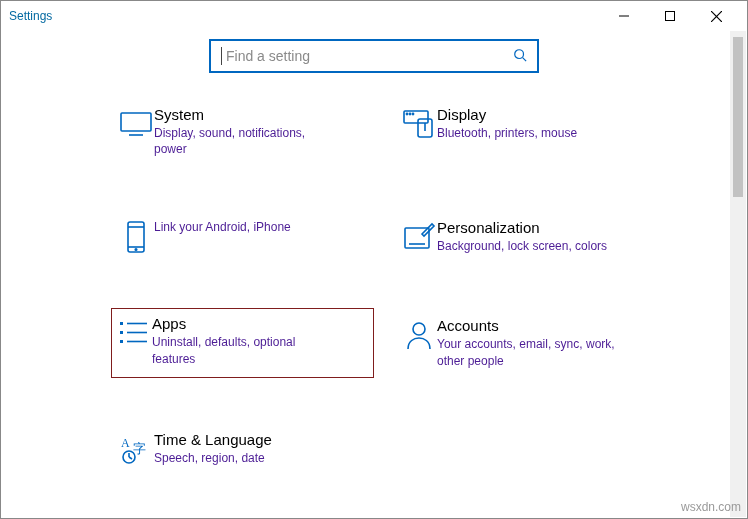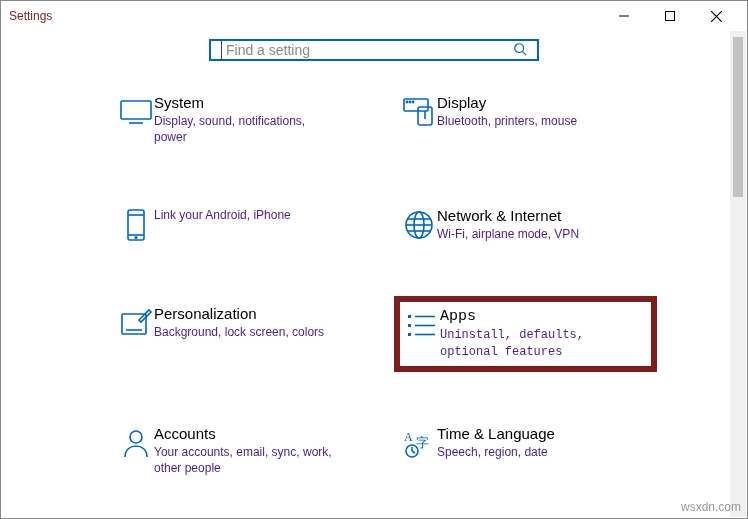--- a/index.html
+++ b/index.html
@@ -17,42 +17,42 @@
     border: 1px solid #888;
     background: #fff;
     position: relative;
   }
   .titlebar {
     height: 30px;
     display: flex;
     align-items: center;
     padding: 0 8px;
     font-size: 12px;
-    color: #7f1d1d;
+    color: #0369a1;
   }
   .titlebar .title { flex: 0 0 auto; }
   .titlebar .spacer { flex: 1; }
   .winbtn {
     width: 46px;
     height: 30px;
     display: flex;
     align-items: center;
     justify-content: center;
     font-size: 13px;
     color: #000;
   }
   .winbtn svg { stroke: #000; }
   .searchwrap {
     display: flex;
     justify-content: center;
     padding: 8px 0 24px 0;
   }
   .searchbox {
     width: 330px;
-    height: 22px;
+    height: 34px;
     border: 2px solid #0067c0;
     display: flex;
     align-items: center;
     padding: 0 10px;
     color: #767676;
     font-size: 14px;
   }
   .searchbox .caret {
     width: 1px; height: 18px; background: #444; margin-right: 4px;
   }
@@ -65,22 +65,21 @@
     column-gap: 20px;
     row-gap: 44px;
   }
   .tile {
     display: flex;
     align-items: flex-start;
     padding: 6px 8px 6px 4px;
     border: 3px solid transparent;
   }
   .tile.highlighted {
-    border: 6px solid #7f1d1d;
-    font-family: Liberation Mono, monospace;
+    border: 1px solid #7f1d1d;
   }
   .tile .icon {
     width: 36px;
     height: 36px;
     flex: 0 0 36px;
     display: flex;
     align-items: center;
     justify-content: center;
   }
   .tile .icon svg { stroke: #0067c0; fill: none; stroke-width: 1.6; }
@@ -198,35 +197,20 @@
             <line x1="3" y1="7" x2="19" y2="7"></line>
             <line x1="3" y1="27" x2="19" y2="27"></line>
             <circle cx="11" cy="29.5" r="0.8" fill="#0067c0"></circle>
           </svg>
       </span>
       <div class="text">
         <div class="desc">Link your Android, iPhone</div>
       </div>
     </div>
 
-    <div class="tile">
-      <span class="icon">
-        <svg width="32" height="32" viewBox="0 0 32 32">
-            <circle cx="16" cy="16" r="13"></circle>
-            <ellipse cx="16" cy="16" rx="5" ry="13"></ellipse>
-            <line x1="3" y1="16" x2="29" y2="16"></line>
-            <line x1="5" y1="10" x2="27" y2="10"></line>
-            <line x1="5" y1="22" x2="27" y2="22"></line>
-          </svg>
-      </span>
-      <div class="text">
-        <div class="label">Network &amp; Internet</div>
-        <div class="desc">Wi-Fi, airplane mode, VPN</div>
-      </div>
-    </div>
 
     <div class="tile">
       <span class="icon">
         <svg width="34" height="30" viewBox="0 0 34 30">
             <rect x="3" y="6" width="24" height="20" rx="1"></rect>
             <path d="M 20 12 L 30 2 L 32 4 L 22 14 Z"></path>
             <line x1="7" y1="22" x2="23" y2="22"></line>
           </svg>
       </span>
       <div class="text">

